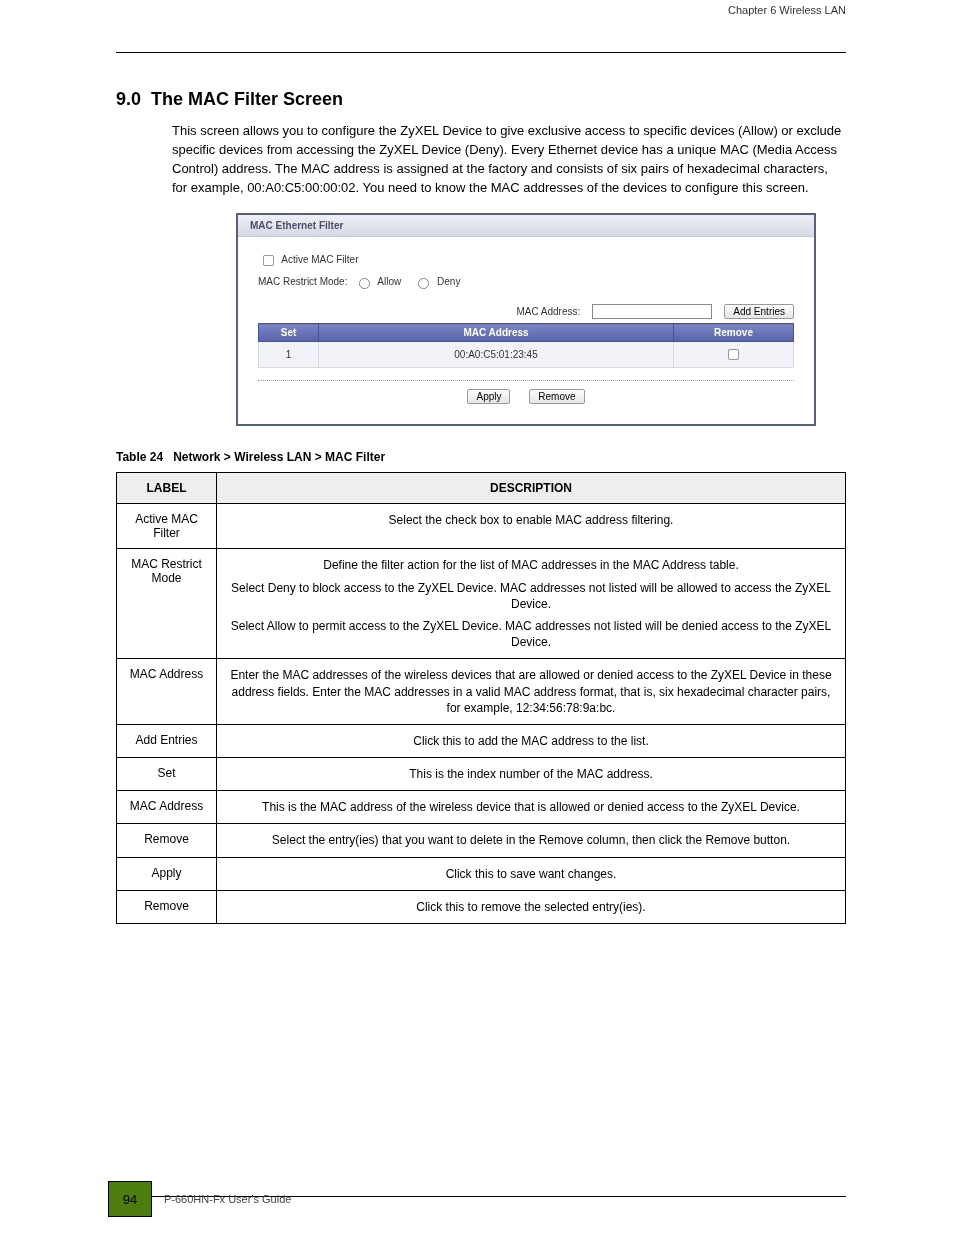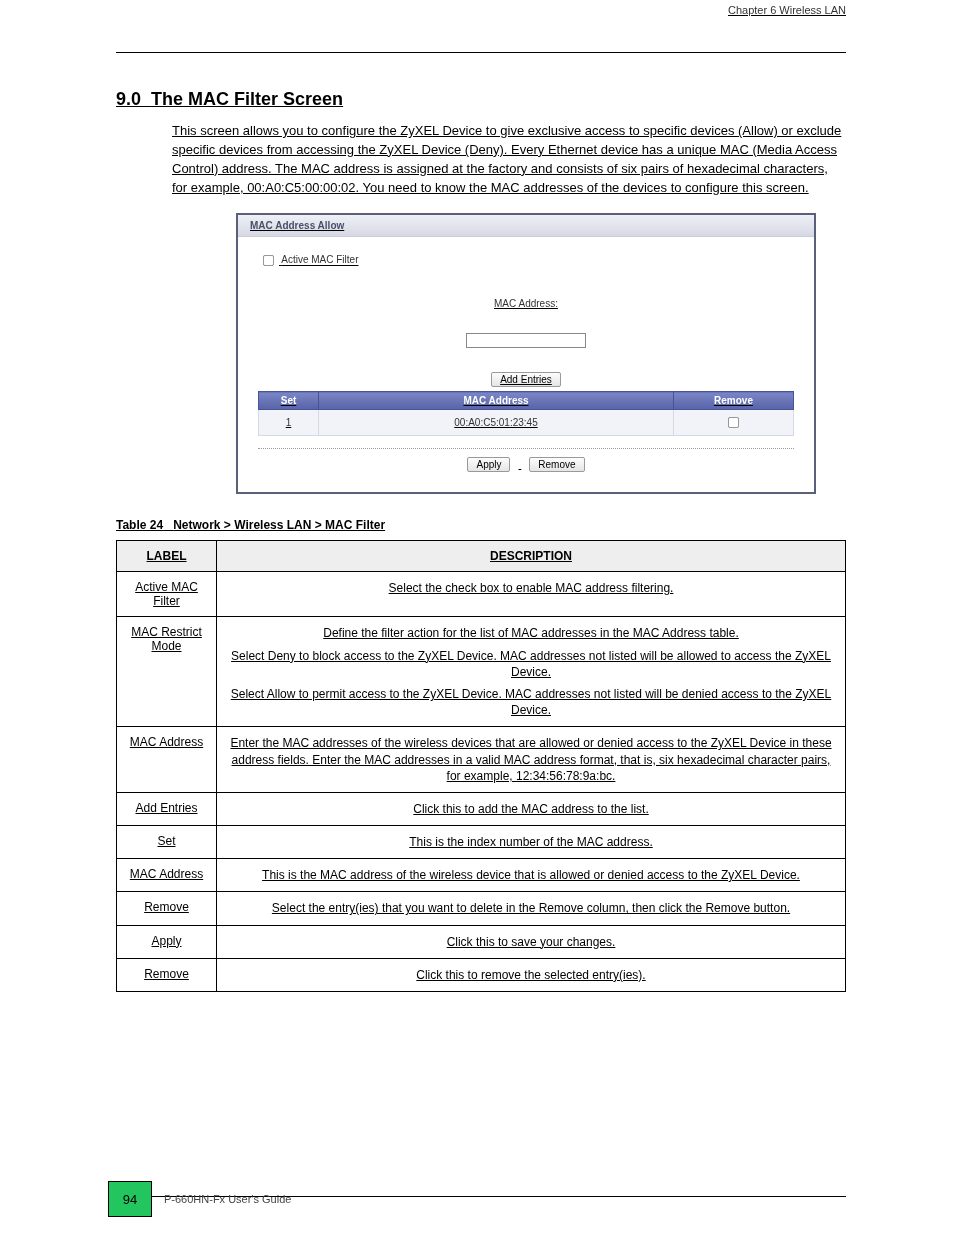--- a/index.html
+++ b/index.html
@@ -10,21 +10,20 @@
     font-size: 13px;
     color: #000;
     background: #fff;
   }
   .page {
     width: 908px;
     margin: 0 auto;
     padding: 30px 85px 30px 93px;
     position: relative;
     min-height: 1235px;
-    text-decoration: underline;
   }
   .header-line {
     border-top: 1px solid #000;
     margin-top: 36px;
     margin-bottom: 8px;
   }
   .header-text {
     text-align: right;
     font-size: 11px;
     color: #333;
@@ -81,21 +80,21 @@
     color: #4a4f68;
     border-bottom: 1px solid #c7cbda;
   }
   .panel {
     background: #fff;
     padding: 10px 20px 20px 20px;
   }
   .cb-row { margin: 4px 0; }
   .cb { transform: scale(0.85); margin-right:4px; vertical-align:middle;}
   .radio-row { margin: 4px 0 14px 0; }
-  .mac-input-row { display:flex; justify-content:flex-end; align-items:center; gap:24px; margin-bottom:4px;flex-direction:column;}
+  .mac-input-row { display:flex; justify-content:flex-end; align-items:center; gap:12px; margin-bottom:4px;}
   .mac-input { width:120px; font-size:10px; padding:1px 2px; border:1px solid #888;}
   .addbtn, .smallbtn {
     font-size:10px;
     padding:1px 8px;
     background: linear-gradient(#fdfdfd,#e5e5e5);
     border:1px solid #999;
     border-radius:2px;
   }
   .mac-table { width:100%; border-collapse:collapse; font-size:10px;}
   .mac-table th {
@@ -157,21 +156,21 @@
   }
   .page-num-box {
     width: 44px;
     height: 36px;
     border: 1px solid #000;
     display: flex;
     align-items: center;
     justify-content: center;
     font-size: 13px;
     margin-top: -22px;
-    background:#22c55e;
+    background:#4d7c0f;
     font-weight: normal;
   }
   .footer-text {
     font-size: 11px;
     color: #444;
     margin-left: 56px;
     margin-top: -24px;
   }
   b { font-weight:bold; }
 </style>
@@ -183,25 +182,30 @@
   <div class="header-line"></div>
 
   <div class="section-title">
     <span>9.0</span>&nbsp;&nbsp;<span>The MAC Filter Screen</span>
   </div>
 
   <div class="body-text" style="margin-left:56px;">This screen allows you to configure the ZyXEL Device to give exclusive access to specific devices (Allow) or exclude specific devices from accessing the ZyXEL Device (Deny). Every Ethernet device has a unique MAC (Media Access Control) address. The MAC address is assigned at the factory and consists of six pairs of hexadecimal characters, for example, 00:A0:C5:00:00:02. You need to know the MAC addresses of the devices to configure this screen.</div>
 
 
   <div class="router-ui">
-    <div class="subhead">MAC Address Allow</div>
+    <div class="subhead">MAC Ethernet Filter</div>
     <div class="panel">
       <div class="cb-row">
         <input type="checkbox" class="cb" style="">
         <span>Active MAC Filter</span>
+      </div>
+      <div class="radio-row">
+        <span>MAC Restrict Mode:</span>
+        &nbsp;<input type="radio" name="rm" class="cb" style=""> <span>Allow</span>
+        &nbsp;&nbsp;&nbsp;<input type="radio" name="rm" class="cb" style=""> <span>Deny</span>
       </div>
       <div class="mac-input-row">
         <div style="flex:1"></div>
         <span>MAC Address:</span>
         <input class="mac-input" type="text" style="">
         <button class="addbtn">Add Entries</button>
       </div>
       <table class="mac-table">
         <thead>
           <tr>
@@ -278,21 +282,21 @@
         </tr>
         <tr>
           <td class="label">Remove</td>
           <td>
             <p>Select the entry(ies) that you want to delete in the Remove column, then click the Remove button.</p>
           </td>
         </tr>
         <tr>
           <td class="label">Apply</td>
           <td>
-            <p>Click this to save your changes.</p>
+            <p>Click this to save want changes.</p>
           </td>
         </tr>
         <tr>
           <td class="label">Remove</td>
           <td>
             <p>Click this to remove the selected entry(ies).</p>
           </td>
         </tr>
       </tbody>
   </table>

